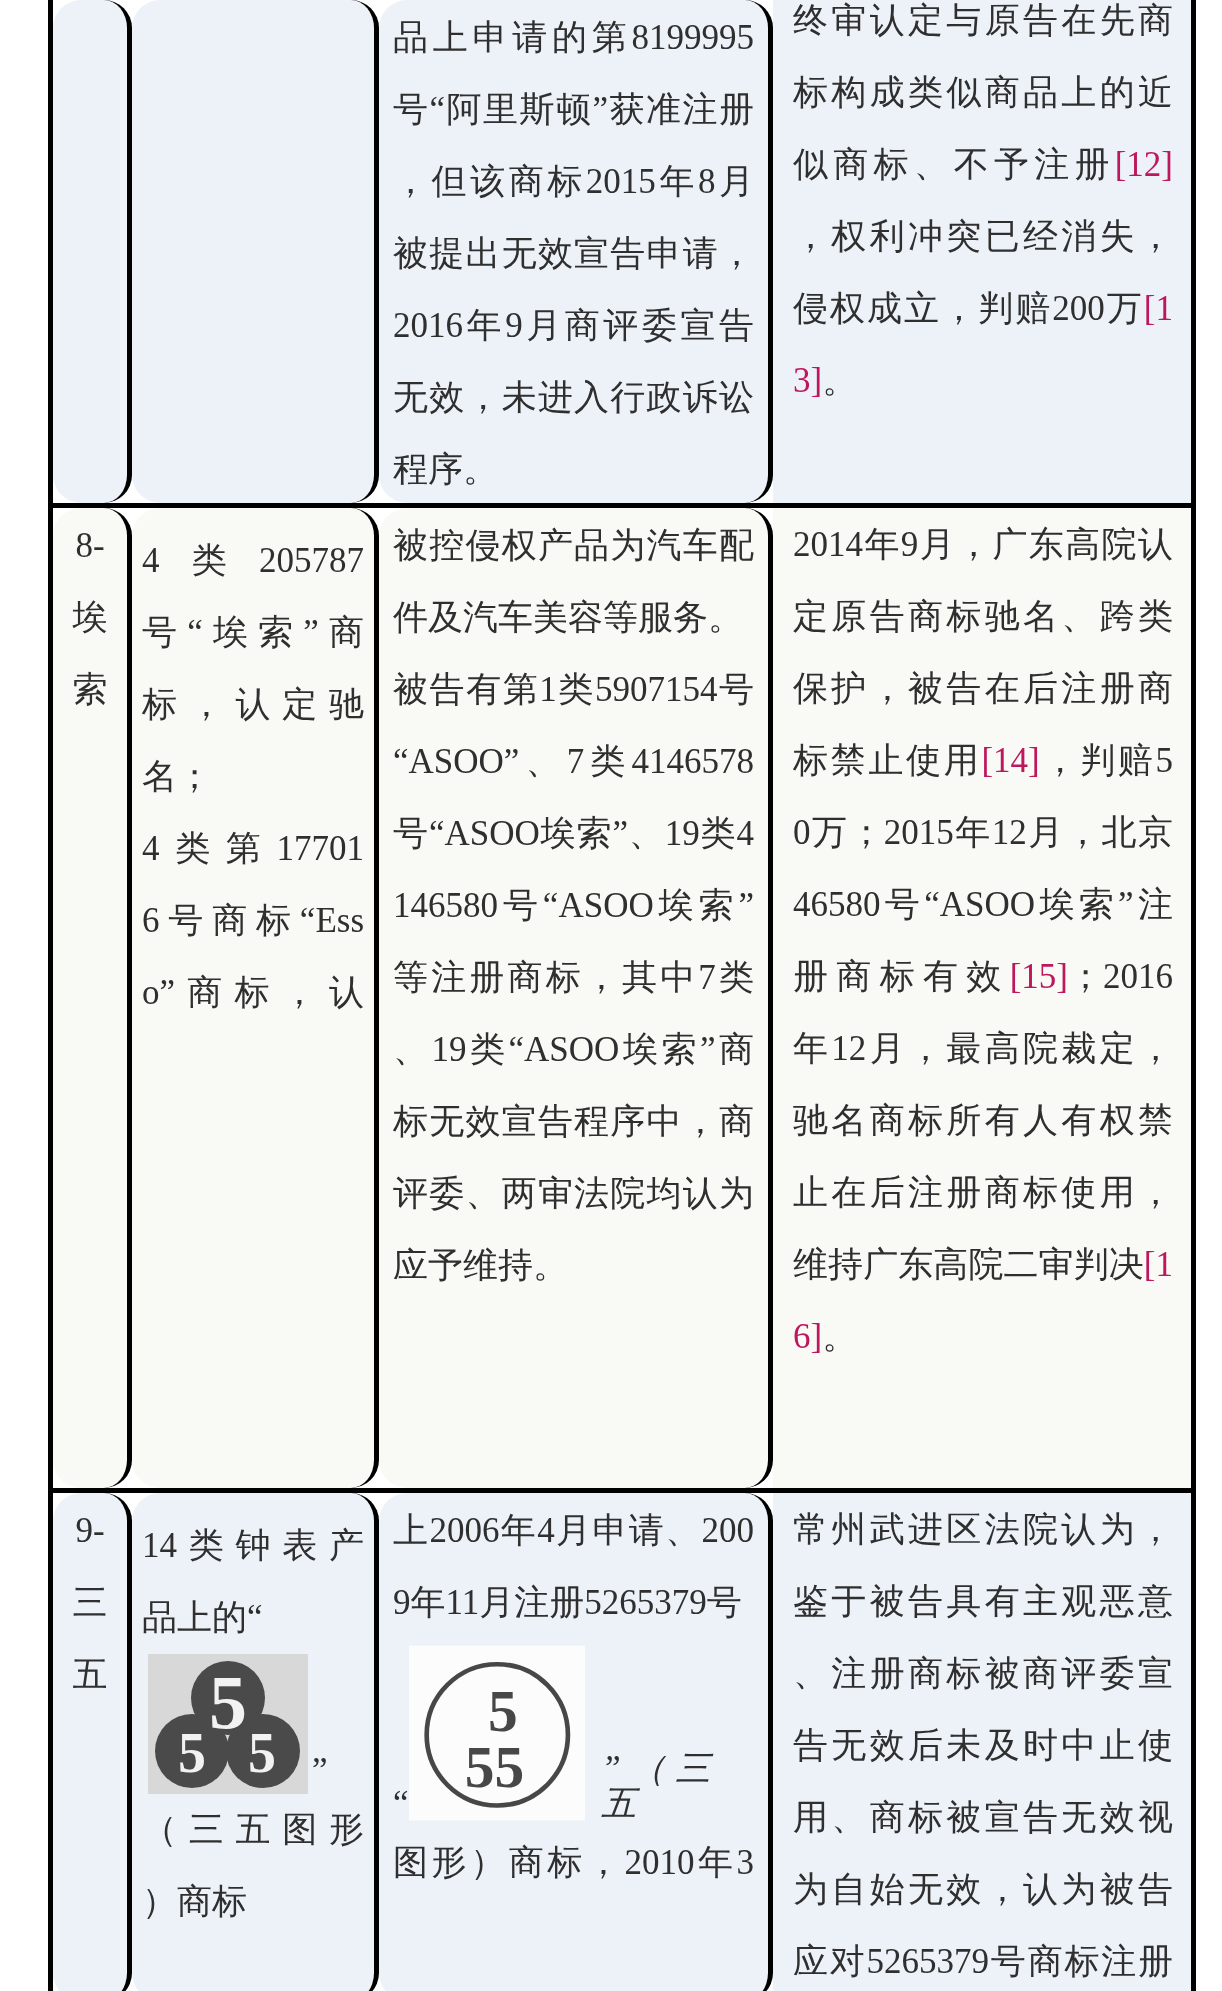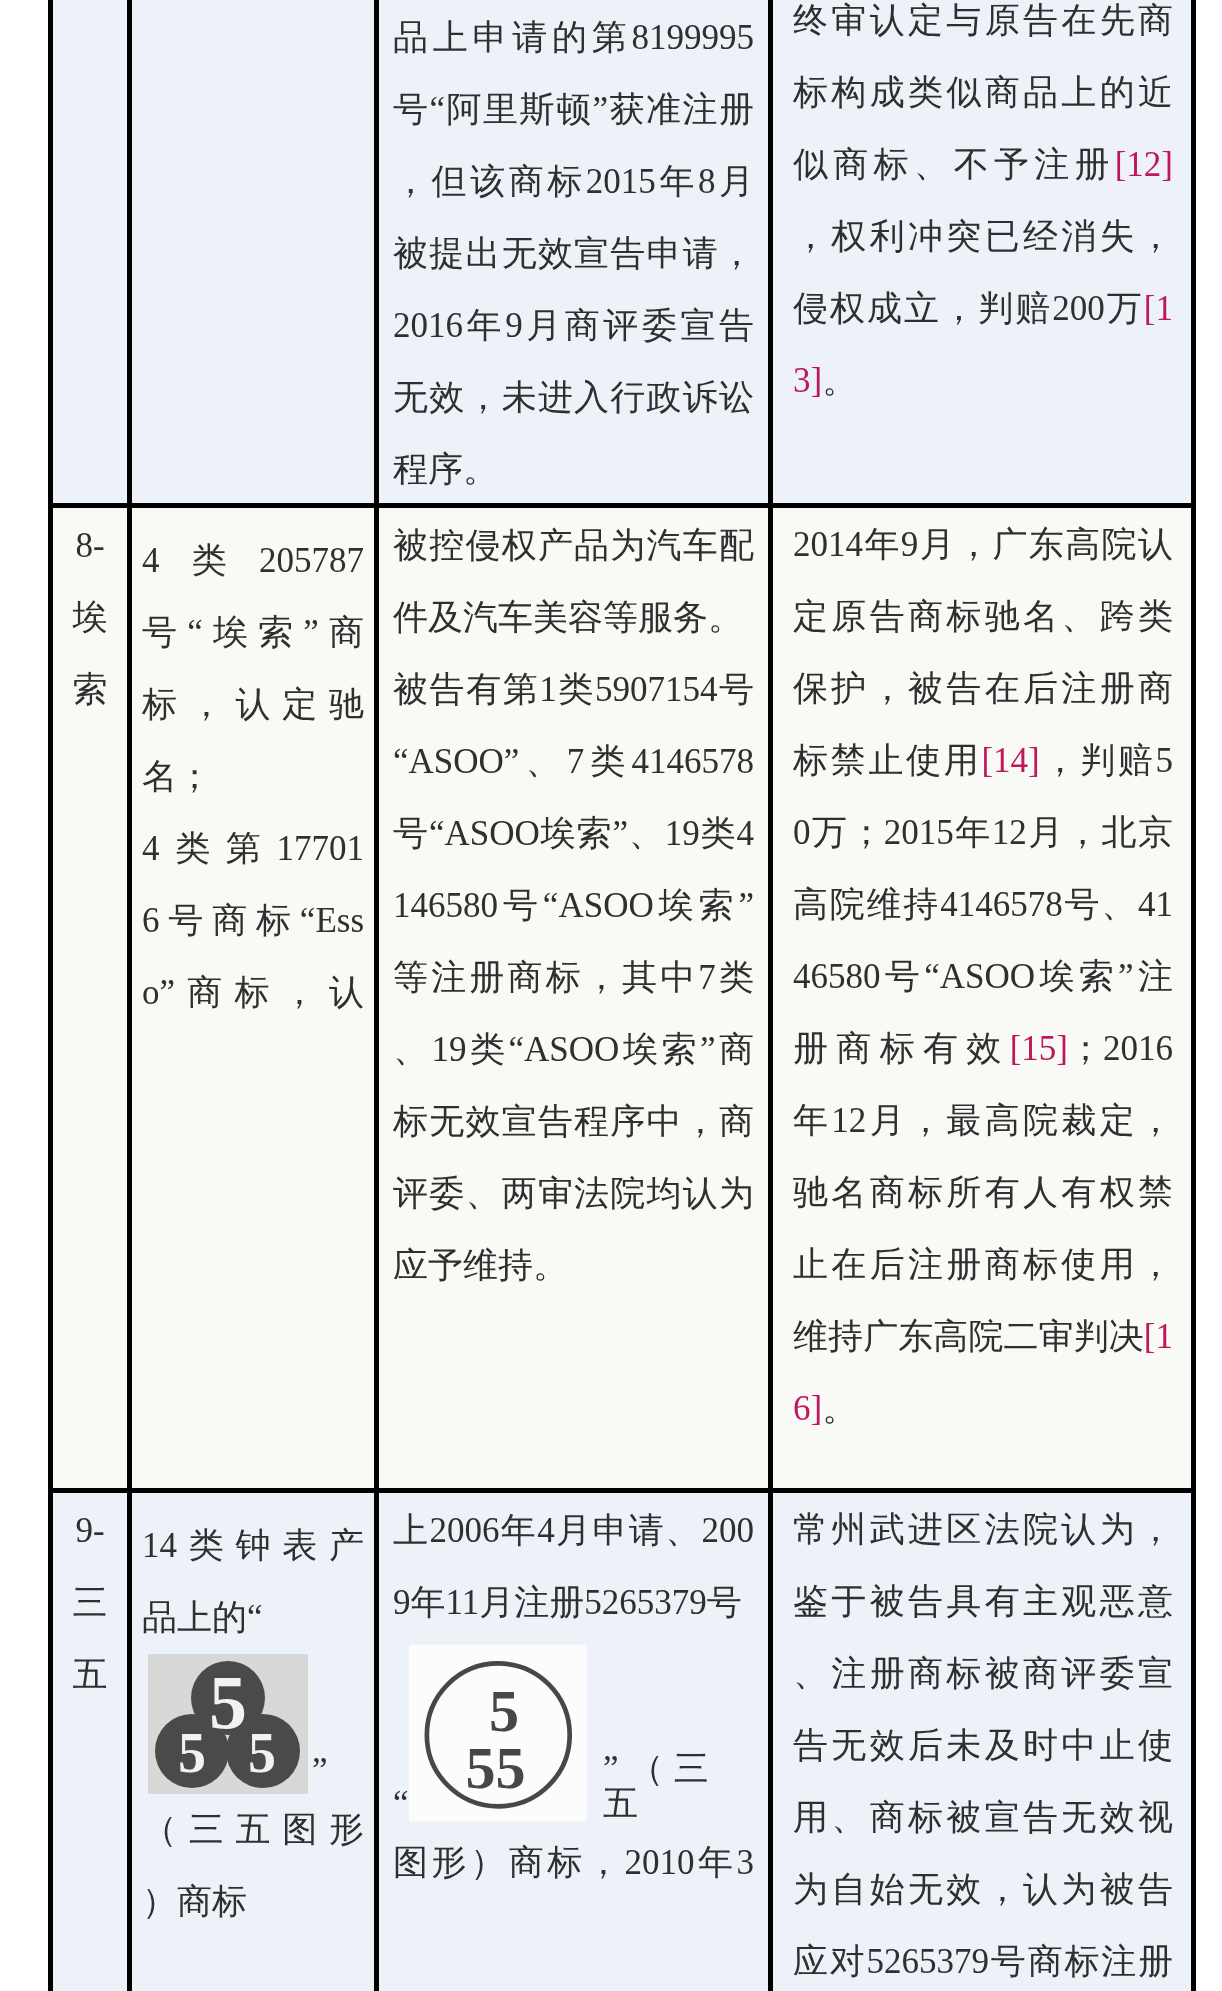--- a/index.html
+++ b/index.html
@@ -6,38 +6,38 @@
   html,body { width:1222px; height:1991px; background:#ffffff; overflow:hidden;
     font-family:"Liberation Serif","DejaVu Serif",serif; color:#2f2f2f; }
   .doc-table { margin-left:48px; width:1148px;
     border-left:5px solid #000; border-right:5px solid #000; }
   .trow { display:grid; grid-template-columns:79px 247px 394px 418px;
     border-bottom:5px solid #000; }
   .trow.last { border-bottom:none; }
   .row-odd .cell { background:#edf2f9; }
   .row-even .cell { background:#f9f9f6; }
   .cell { overflow:hidden; font-size:35px; line-height:72px; }
-  .cell.b { border-right:5px solid #000; }
+  .cell.b { border-right:5px solid #000;border-radius:28px; }
   .r7 { height:503px; }
   .r8 { height:980px; }
   .r9 { height:508px; }
   .c1 { padding:2px 0 0 0; }
   .c2 { padding:17px 10px 0 10px; }
   .c3 { padding:2px 14px 0 14px; }
   .c4 { padding:1px 18px 0 20px; }
   .neg-top { margin-top:-16px; }
   .line { text-align:justify; text-align-last:justify; white-space:nowrap; }
   .line.no-stretch { text-align-last:left; }
   .label-cell .line { text-align:center; text-align-last:center; }
   .ref { color:#be185d; cursor:pointer; }
   .tm-wrap2 { display:flex; align-items:flex-end; margin-left:6px; }
   .tm-wrap2 .q { line-height:1; margin:0 0 6px 4px; }
   .tm-wrap3 { display:flex; align-items:flex-end; }
   .tm-wrap3 .q { line-height:1; margin-bottom:6px; }
-  .tm-wrap3 .q.after { letter-spacing:10px; margin-left:16px; }
+  .tm-wrap3 .q.after { letter-spacing:10px; margin-left:16px;font-style:italic; }
   svg text { font-family:"Liberation Serif","DejaVu Serif",serif; font-weight:bold; }
 </style>
 </head>
 <body>
 
 <div class="doc-table">
 
   <div class="trow row-odd">
     <div class="cell b c1 r7 label-cell"></div>
     <div class="cell b c2 r7"></div>
@@ -98,21 +98,20 @@
           <div class="line no-stretch">应予维持。</div>
         </div>
     </div>
     <div class="cell c4 r8">
       <div>
           <div class="line">2014年9月，广东高院认</div>
           <div class="line">定原告商标驰名、跨类</div>
           <div class="line">保护，被告在后注册商</div>
           <div class="line">标禁止使用<span class="ref">[14]</span>，判赔5</div>
           <div class="line">0万；2015年12月，北京</div>
-          <div class="line">高院维持4146578号、41</div>
           <div class="line">46580号“ASOO埃索”注</div>
           <div class="line">册商标有效<span class="ref">[15]</span>；2016</div>
           <div class="line">年12月，最高院裁定，</div>
           <div class="line">驰名商标所有人有权禁</div>
           <div class="line">止在后注册商标使用，</div>
           <div class="line">维持广东高院二审判决<span class="ref">[1</span></div>
           <div class="line no-stretch"><span class="ref">6]</span>。</div>
         </div>
     </div>
   </div>

